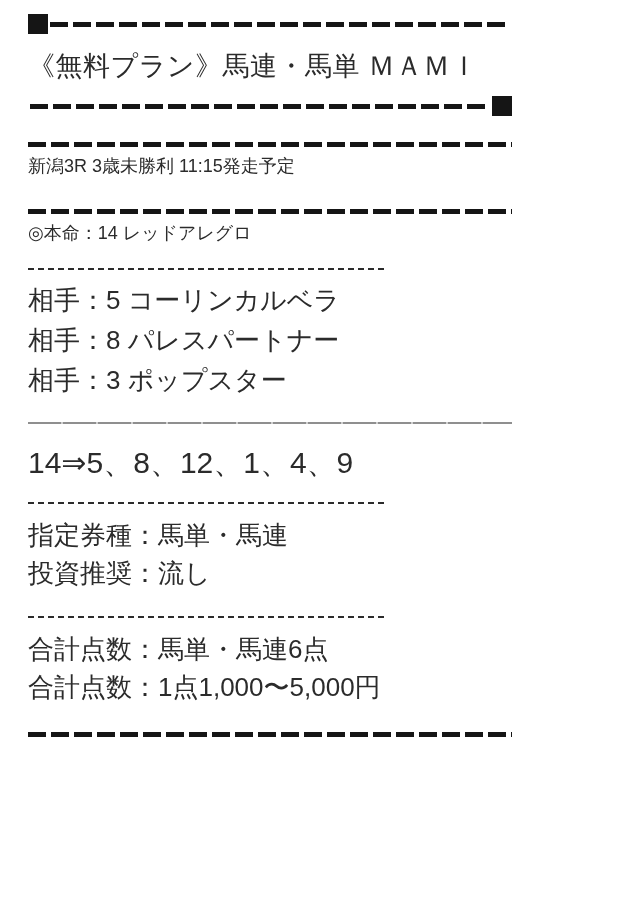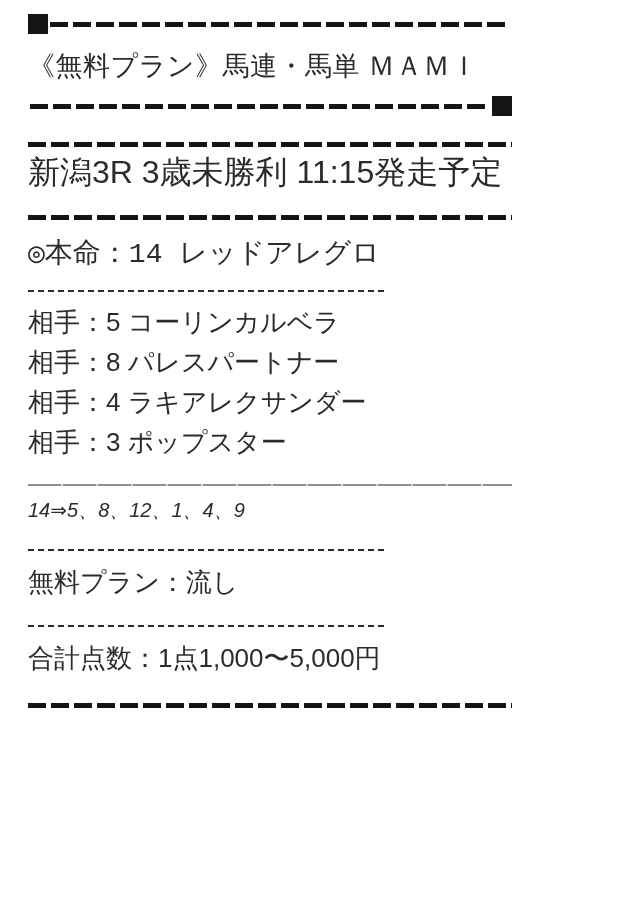--- a/index.html
+++ b/index.html
@@ -37,28 +37,28 @@
   .rule-gray{
     width:484px;height:2px;
     background:repeating-linear-gradient(to right,var(--rule-gray) 0 33px,#cfcfcf 33px 35px);
   }
 
   .title{
     margin-top:16px;font-size:27px;line-height:32px;font-weight:400;letter-spacing:.5px;
   }
   .row2{margin-top:14px;}
   .rule-a{margin-top:26px;}
-  .race-info{margin-top:10px;font-size:32px;line-height:30px;}
+  .race-info{margin-top:4px;font-size:18px;line-height:30px;}
   .rule-b{margin-top:28px;}
-  .honmei{margin-top:20px;font-size:28px;line-height:30px;font-family:Liberation Mono, monospace;}
+  .honmei{margin-top:4px;font-size:18px;line-height:30px;}
   .sep1{margin-top:20px;}
   .opponents{margin-top:10px;}
   .opponents p{font-size:26px;line-height:40px;}
   .gray-sep{margin-top:22px;}
-  .formation{margin-top:9px;font-size:20px;line-height:30px;font-style:italic;}
+  .formation{margin-top:24px;font-size:30px;line-height:30px;}
   .sep2{margin-top:24px;}
   .pair{margin-top:12px;}
   .pair p{font-size:26px;line-height:38px;}
   .sep3{margin-top:24px;}
   .bottom-rule{margin-top:26px;}
 </style>
 </head>
 <body>
 
 <div class="doc">
@@ -81,35 +81,36 @@
 
   <div class="dash-heavy rule-plain rule-b"></div>
 
   <p class="honmei">◎本命：14 レッドアレグロ</p>
 
   <div class="dash-thin sep1"></div>
 
   <div class="opponents">
     <p>相手：5 コーリンカルベラ</p>
     <p>相手：8 パレスパートナー</p>
-    <p>相手：4 ラキアレクサンダー</p>
     <p>相手：3 ポップスター</p>
   </div>
 
   <div class="rule-gray gray-sep"></div>
 
   <p class="formation">14⇒5、8、12、1、4、9</p>
 
   <div class="dash-thin sep2"></div>
 
   <div class="pair">
-    <p>無料プラン：流し</p>
+    <p>指定券種：馬単・馬連</p>
+    <p>投資推奨：流し</p>
   </div>
 
   <div class="dash-thin sep3"></div>
 
   <div class="pair">
+    <p>合計点数：馬単・馬連6点</p>
     <p>合計点数：1点1,000〜5,000円</p>
   </div>
 
   <div class="dash-heavy rule-plain bottom-rule"></div>
 
 </div>
 
 </body></html>

